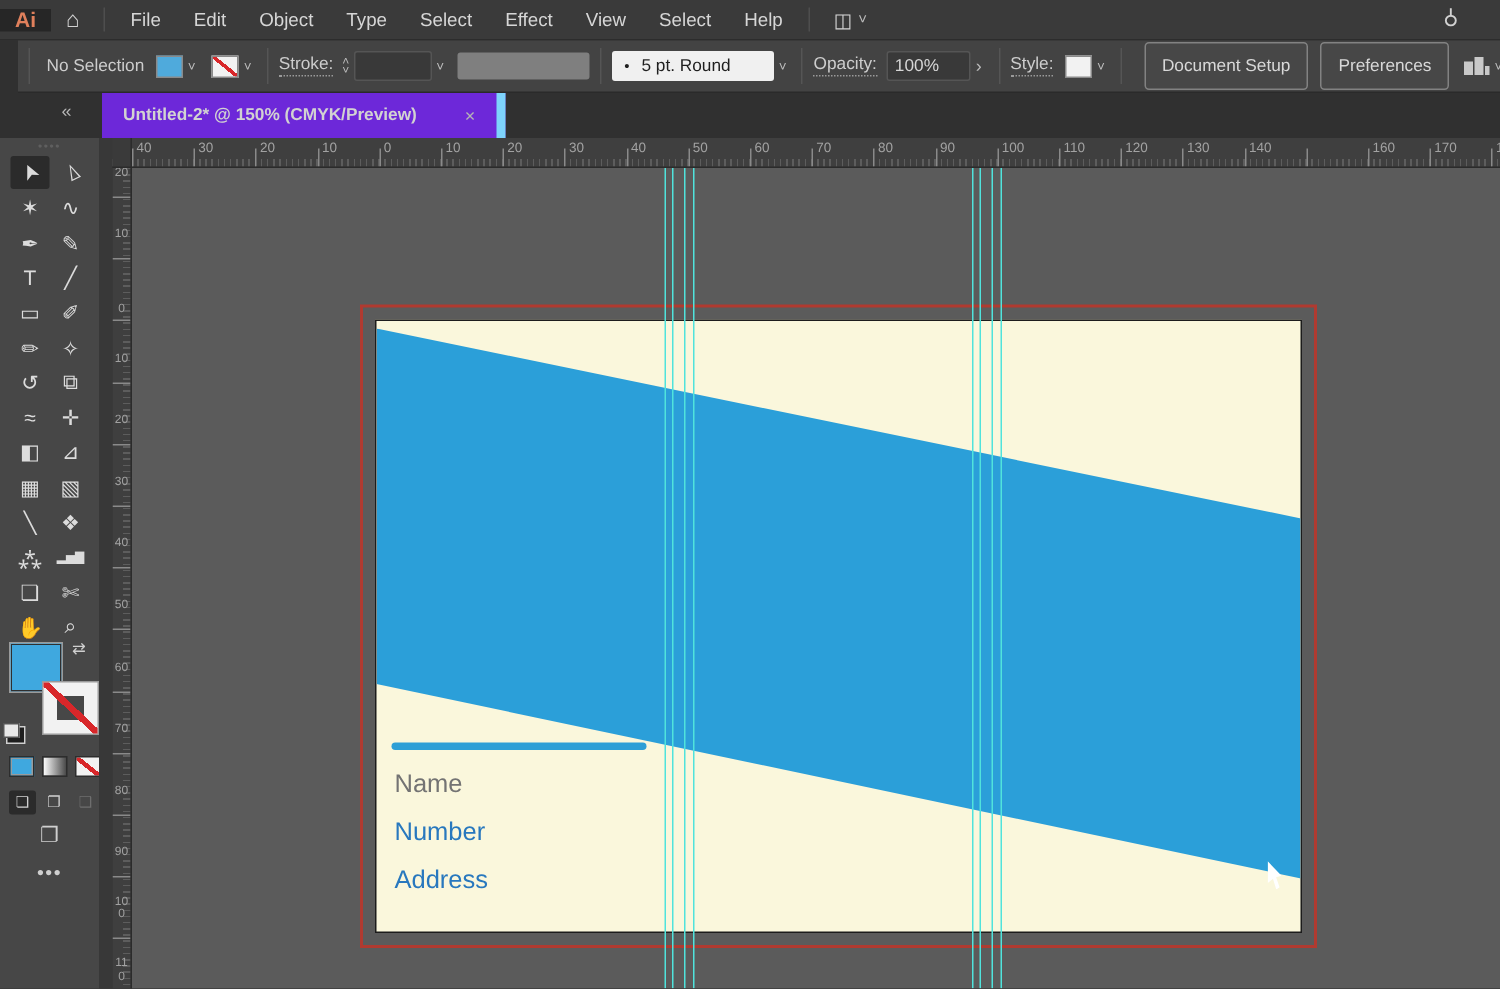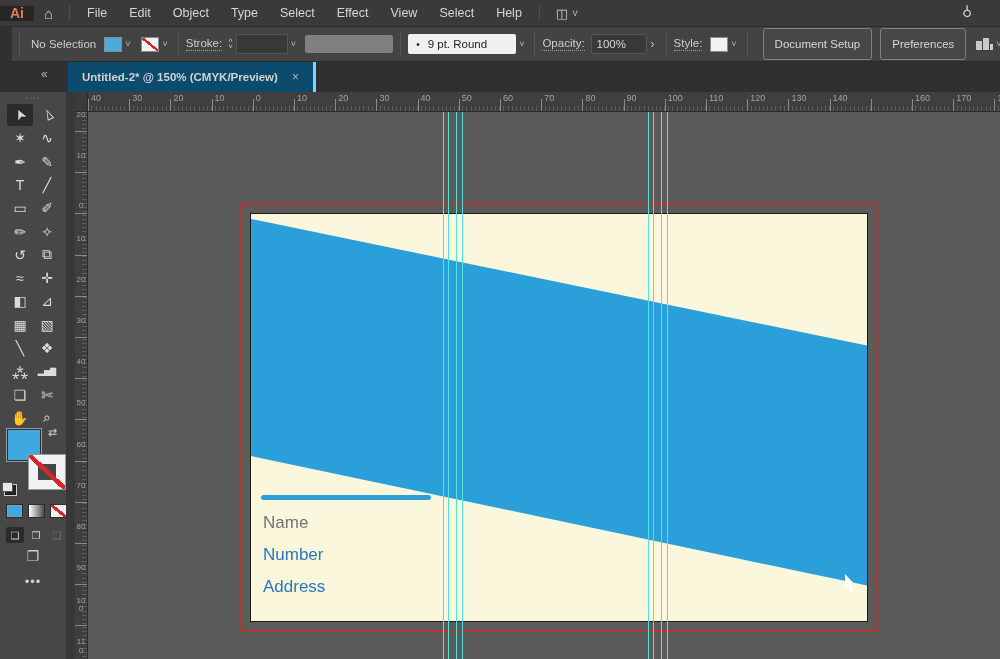--- a/index.html
+++ b/index.html
@@ -45,22 +45,22 @@
   .opacity-field { width:56px; margin-left:6px; }
   .arrow-btn { color:#bdbdbd; font-size:12px; padding:0 4px; }
   .cb-btn { height:32px; border:1px solid #828282; border-radius:3px; background:#474747;
     color:#d8d8d8; font-size:11.5px; display:flex; align-items:center; padding:0 11px; margin-left:8px; }
   .align-ic { margin-left:10px; display:inline-flex; gap:1px; align-items:flex-end; }
   .align-ic i { display:block; background:#c9c9c9; }
 
   
   .tabbar { position:absolute; left:0; top:62px; width:1000px; height:30px; background:#303030; }
   .collapse { position:absolute; left:41px; top:5px; color:#b8b8b8; font-size:12px; letter-spacing:-2px; }
-  .tab { position:absolute; left:68px; top:0; height:30px; background:#0c4a6e;
-    display:flex; align-items:center; gap:14px; padding:0 14px; border-right:3px solid #7dd3fc; }
+  .tab { position:absolute; left:68px; top:0; height:30px; background:#6d28d9;
+    display:flex; align-items:center; gap:32px; padding:0 14px; border-right:6px solid #7dd3fc; }
   .tab-title { color:#d2d2d2; font-size:11.5px; font-weight:bold; }
   .tab-close { color:#b5b5b5; font-size:12px; }
 
   
   .main { position:absolute; left:0; top:92px; width:1000px; height:567px; }
 
   
   .toolbar { position:absolute; left:0; top:0; width:66px; height:567px; background:#474747; }
   .grip { position:absolute; top:1px; left:0; width:100%; text-align:center; color:#5f5f5f;
     font-size:8px; letter-spacing:1px; }
@@ -170,21 +170,21 @@
     <span class="stepper">
       <span>˄</span>
         <span>˅</span>
     </span>
     <span class="field empty"></span>
     <span class="mini-chev">˅</span>
     <span class="profile-disabled"></span>
     <span class="cb-sep"></span>
     <span class="brush-field">
       <span class="brush-dot">•</span>
-      <span>9 pt. Round</span>
+      <span>5 pt. Round</span>
     </span>
     <span class="mini-chev">˅</span>
     <span class="cb-sep"></span>
     <span class="cb-label dotted">Opacity:</span>
     <span class="field opacity-field">100%</span>
     <span class="arrow-btn">›</span>
     <span class="cb-sep"></span>
     <span class="cb-label dotted">Style:</span>
     <span class="swatch white"></span>
     <span class="mini-chev">˅</span>

